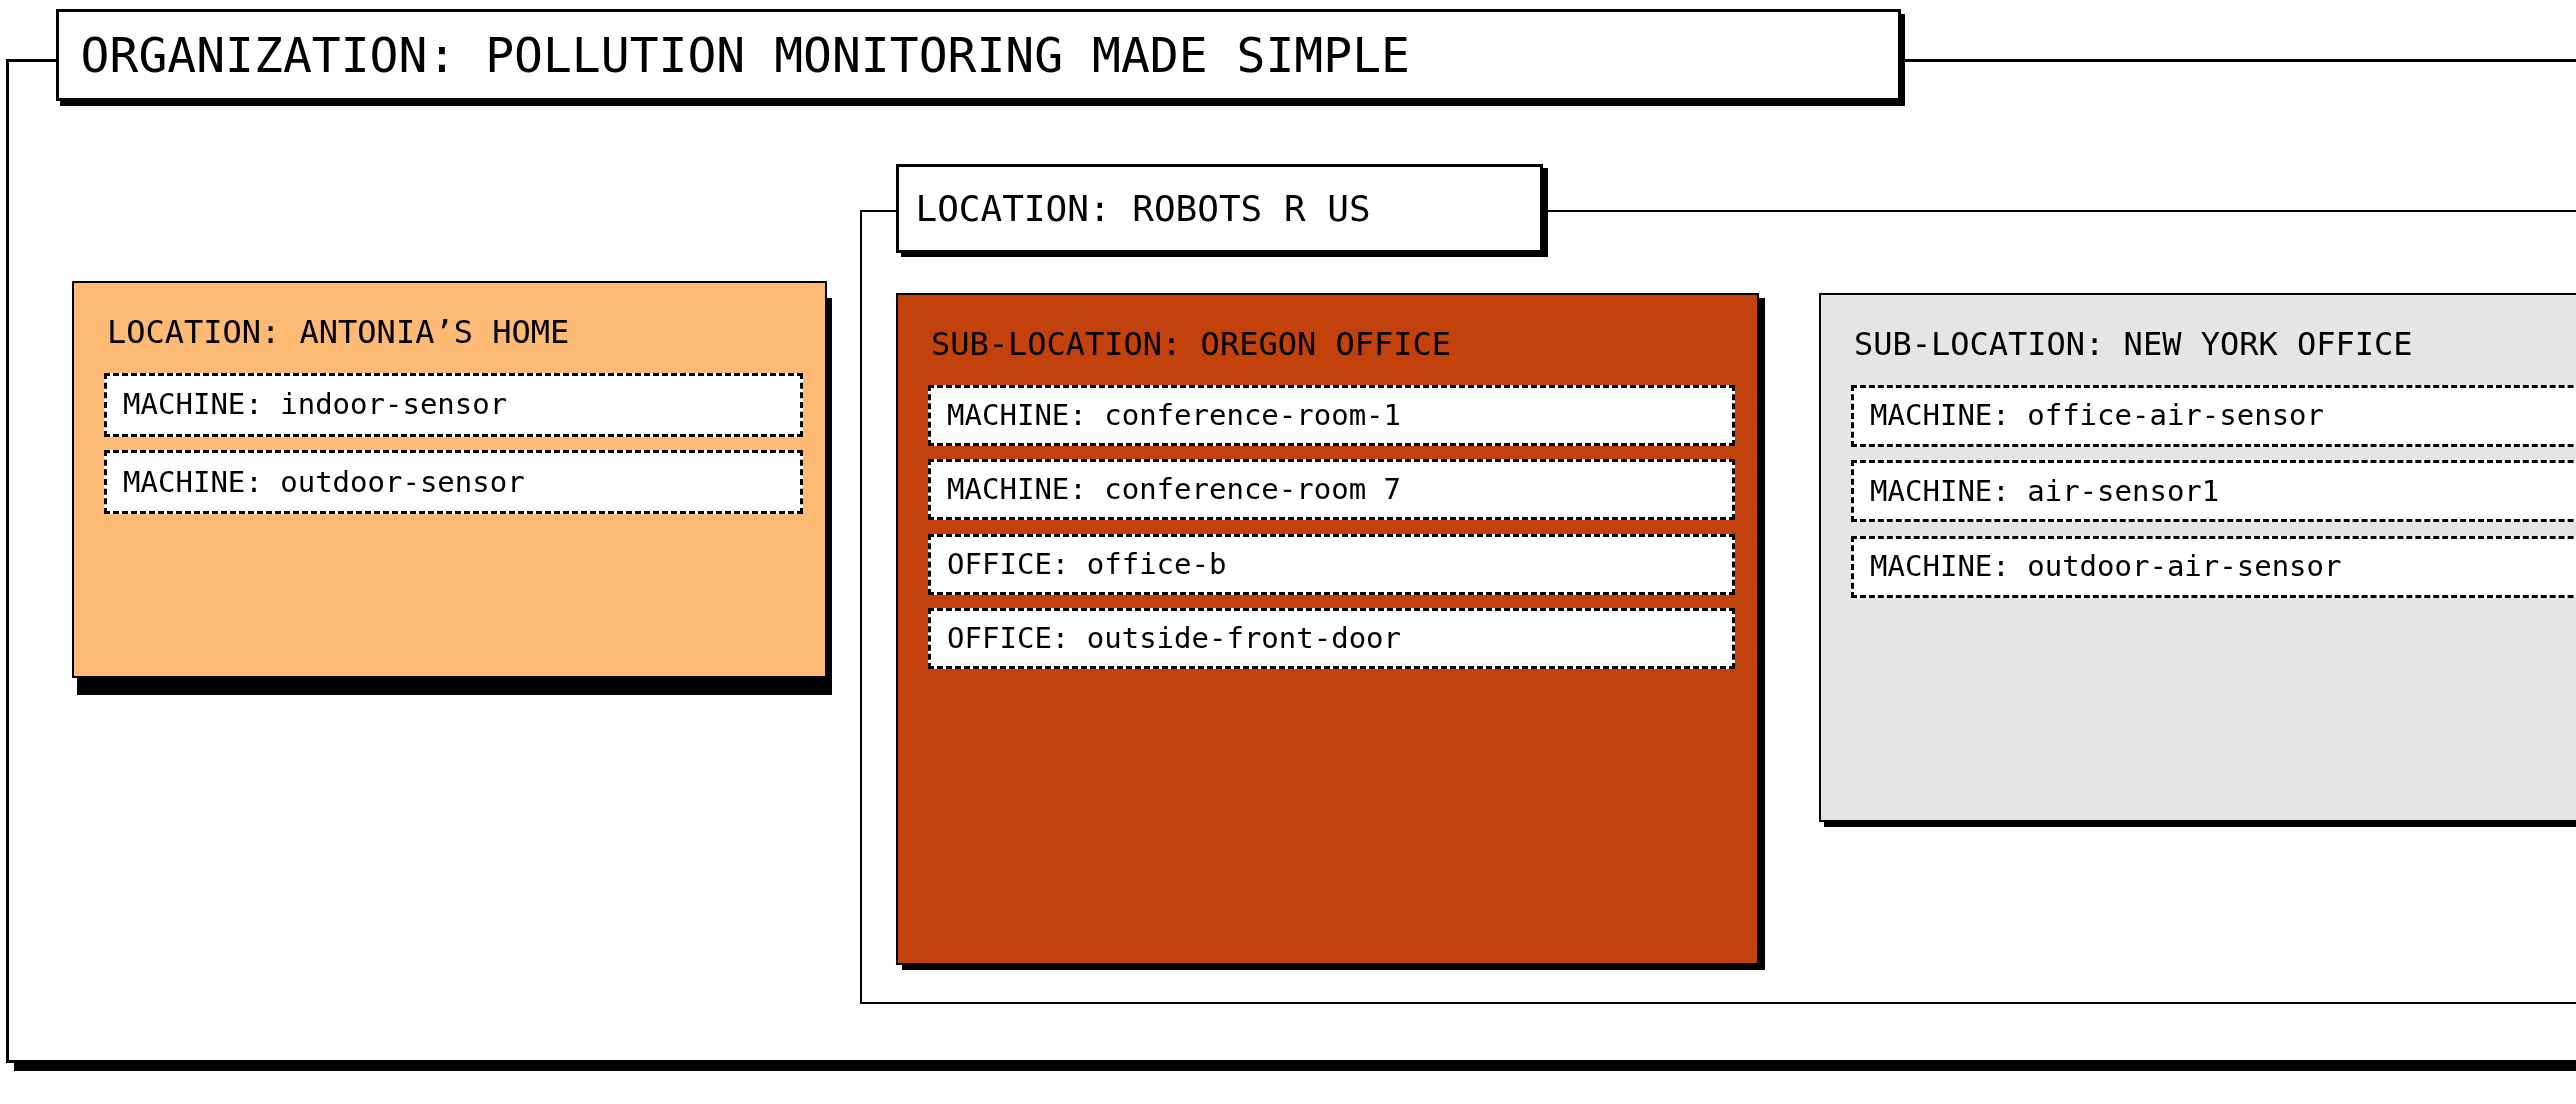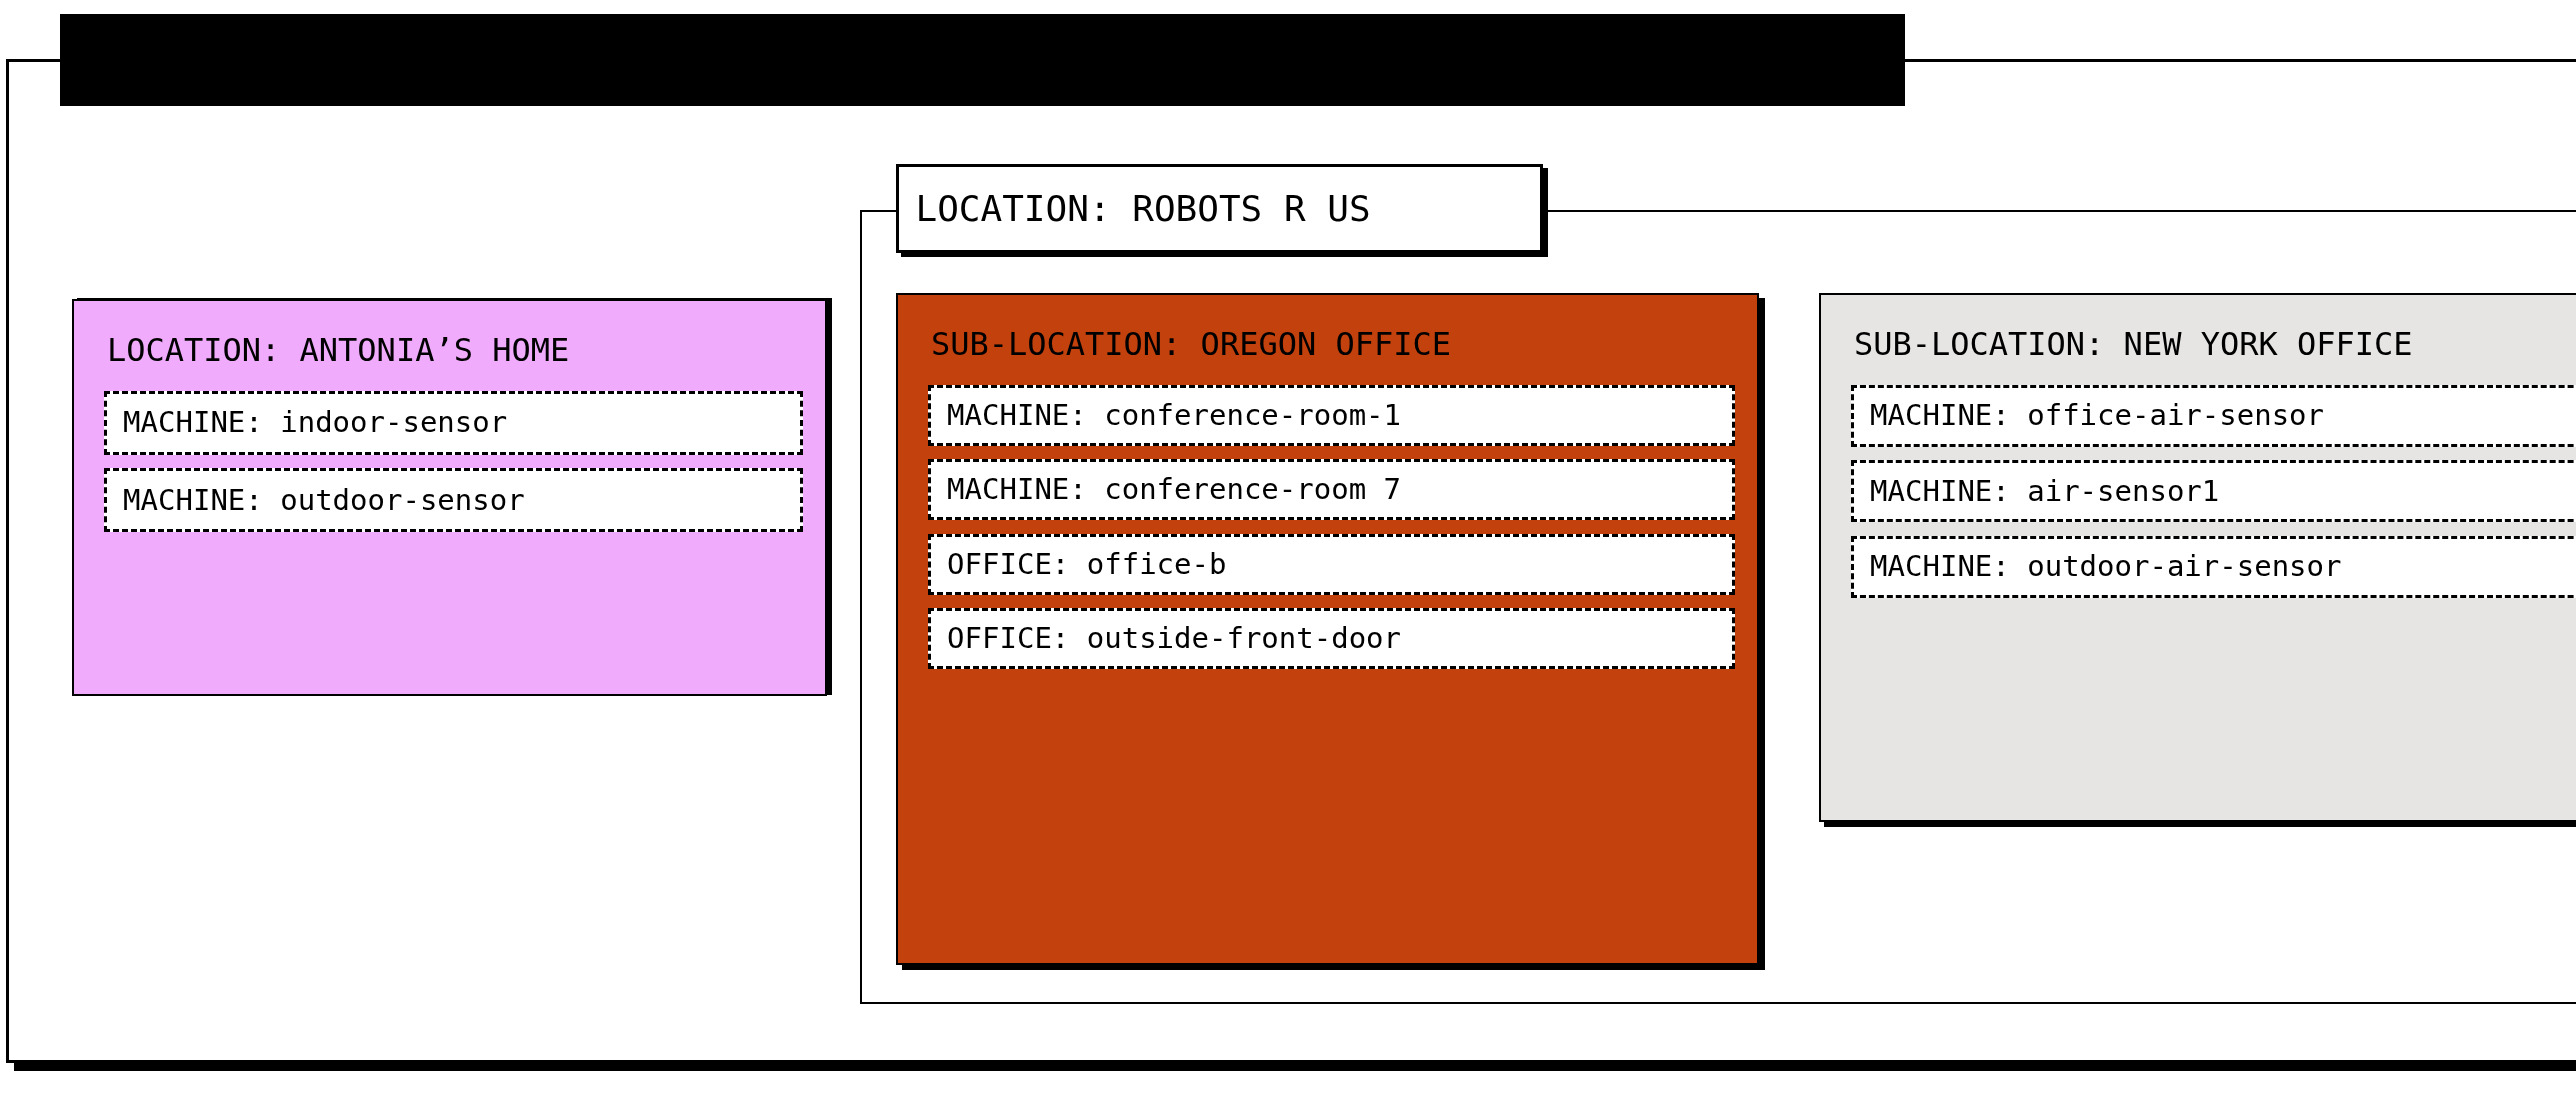--- a/index.html
+++ b/index.html
@@ -73,24 +73,24 @@
     position: absolute;
     left: 77px;
     top: 298px;
     width: 755px;
     height: 397px;
     background: #000000;
   }
   .loc-home {
     position: absolute;
     left: 72px;
-    top: 299px;
+    top: 281px;
     width: 755px;
     height: 397px;
-    background: #f0abfc;
+    background: #fdba74;
     border: 2.6px solid #000000;
     box-sizing: border-box;
     padding: 18.5px 21.6px 18.5px 21.6px;
   }
 
   
   .loc-robots-box {
     position: absolute;
     left: 860px;
     top: 210px;
@@ -200,20 +200,23 @@
 </style>
 </head>
 <body>
 
 <div id="canvas">
 
   <div class="org-shadow"></div>
   <div class="org-box"></div>
 
   <div class="org-title-shadow"></div>
+  <div class="org-title-box">
+    <span class="org-title-text">ORGANIZATION: POLLUTION MONITORING MADE SIMPLE</span>
+  </div>
 
   <div class="loc-home-shadow"></div>
   <div class="loc-home">
     <div class="panel-heading">LOCATION: ANTONIA’S HOME</div>
     <div class="machine-list antonia-machines">
       <div class="machine-box">
         <span class="machine-text">MACHINE: indoor-sensor</span>
       </div>
       <div class="machine-box">
         <span class="machine-text">MACHINE: outdoor-sensor</span>

